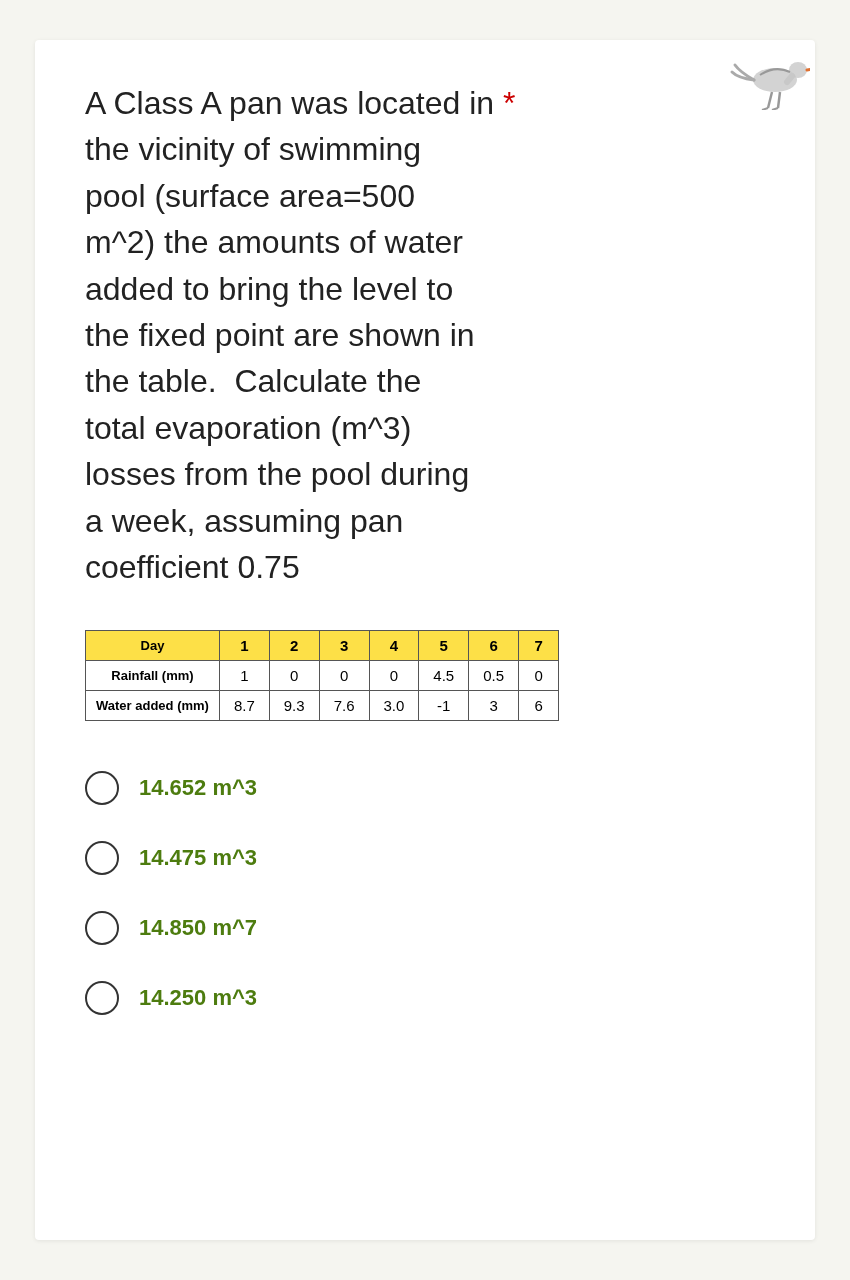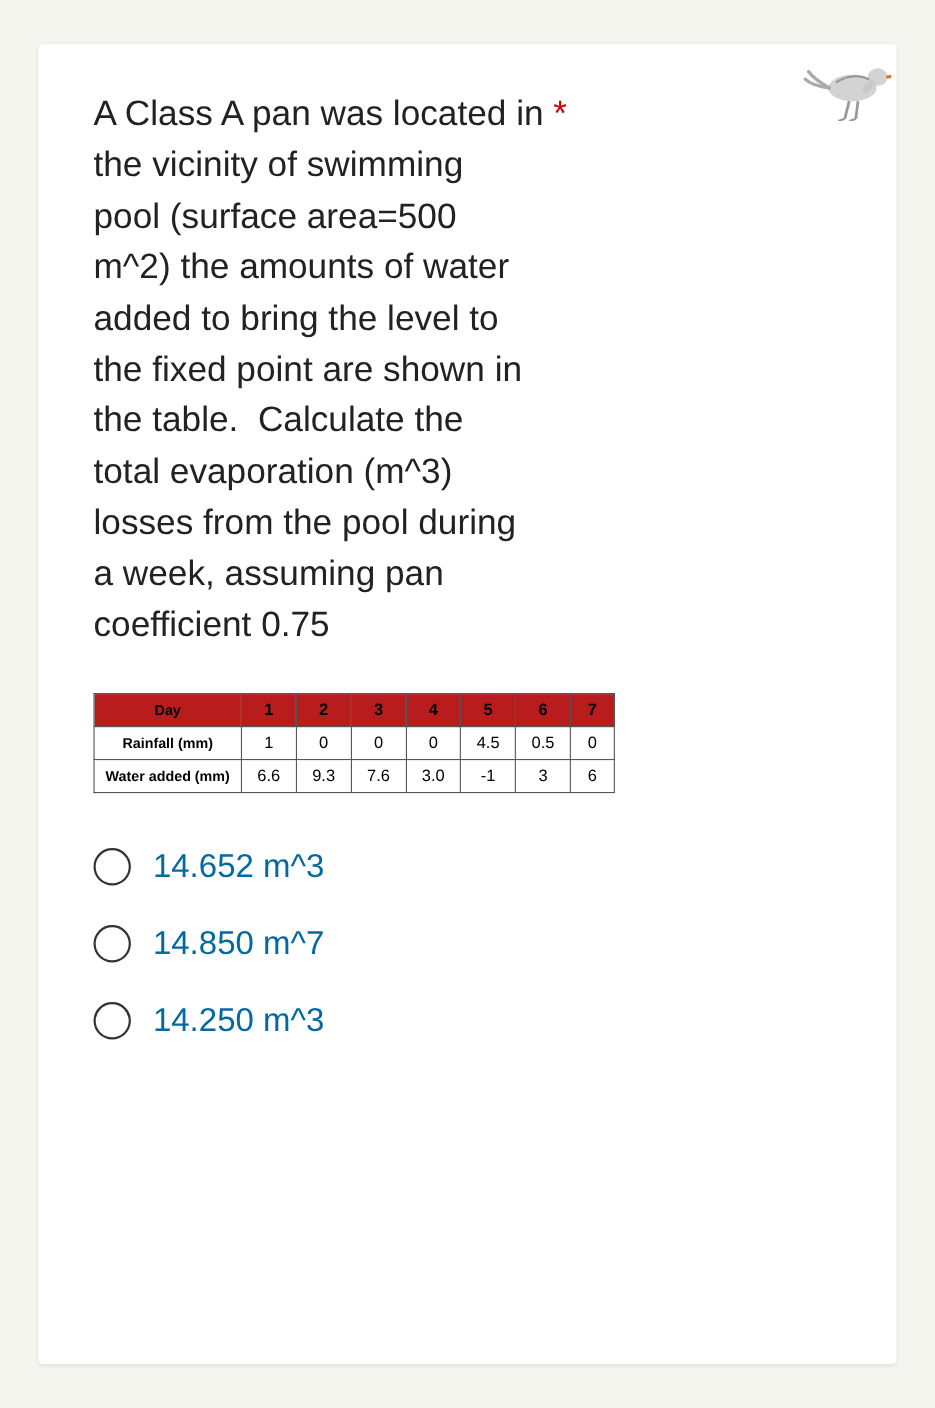--- a/index.html
+++ b/index.html
@@ -54,21 +54,21 @@
     .data-table th,
     .data-table td {
       border: 1px solid #555;
       padding: 6px 14px;
       text-align: center;
       min-width: 40px;
     }
 
     .data-table th {
       font-weight: bold;
-      background-color: #b91c1c;
+      background-color: #fde047;
     }
 
     .data-table .row-header {
       font-weight: bold;
       text-align: center;
       font-size: 13px;
       padding: 6px 10px;
     }
 
     .options-container {
@@ -89,23 +89,24 @@
       width: 34px;
       height: 34px;
       border-radius: 50%;
       border: 2.5px solid #333;
       background: #fff;
       flex-shrink: 0;
       display: inline-block;
     }
 
     .option-label {
-      font-size: 30px;
+      font-size: 22px;
       font-family: Arial, Helvetica, sans-serif;
-      color: #0369a1;
+      color: #4d7c0f;
+      font-weight: bold;
     }
 
     
     .bird-svg {
       position: absolute;
       top: 5px;
       right: 5px;
     }
   </style>
 </head>
@@ -170,38 +171,42 @@
         <td>1</td>
         <td>0</td>
         <td>0</td>
         <td>0</td>
         <td>4.5</td>
         <td>0.5</td>
         <td>0</td>
       </tr>
       <tr>
         <td class="row-header">Water added (mm)</td>
-        <td>6.6</td>
+        <td>8.7</td>
         <td>9.3</td>
         <td>7.6</td>
         <td>3.0</td>
         <td>-1</td>
         <td>3</td>
         <td>6</td>
       </tr>
     </tbody>
   </table>
 
   <div class="options-container">
 
     <div class="option-item">
       <span class="radio-circle"></span>
       <span class="option-label">14.652 m^3</span>
     </div>
 
+    <div class="option-item">
+      <span class="radio-circle"></span>
+      <span class="option-label">14.475 m^3</span>
+    </div>
 
     <div class="option-item">
       <span class="radio-circle"></span>
       <span class="option-label">14.850 m^7</span>
     </div>
 
     <div class="option-item">
       <span class="radio-circle"></span>
       <span class="option-label">14.250 m^3</span>
     </div>

